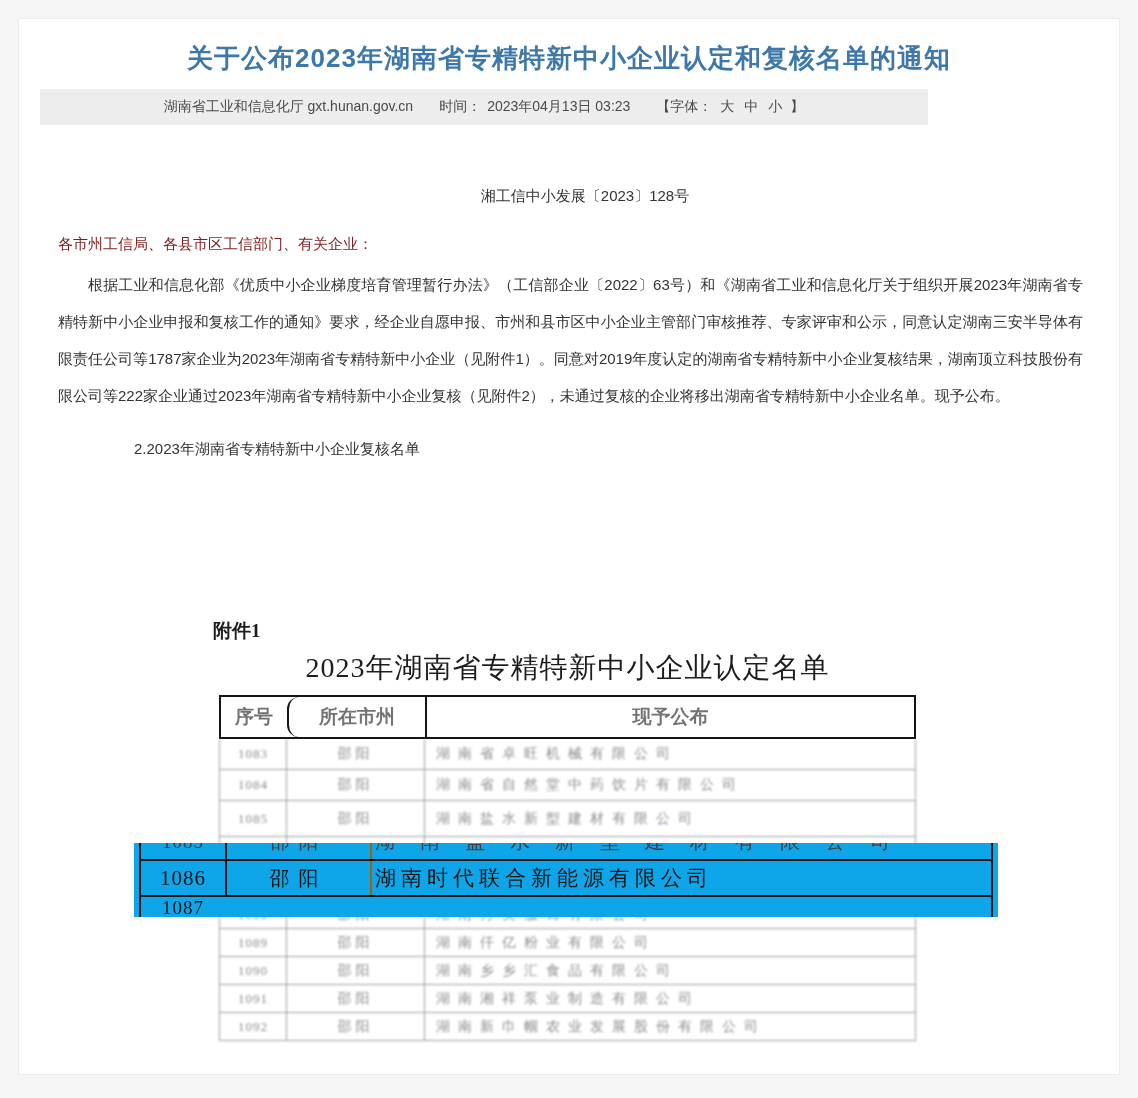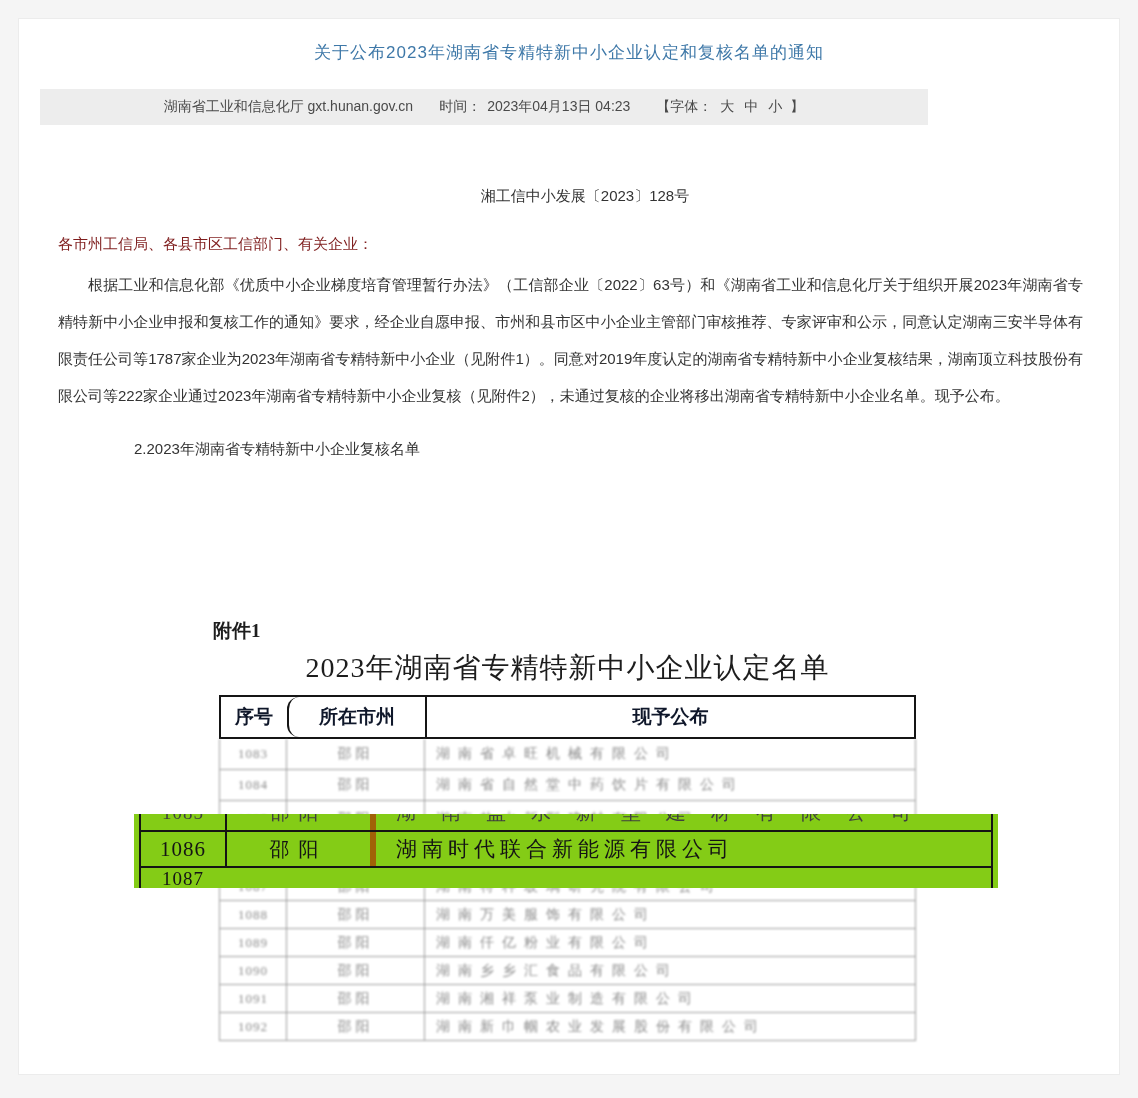--- a/index.html
+++ b/index.html
@@ -15,21 +15,21 @@
     position:relative;
     overflow:hidden;
   }
   .content{
     position:absolute;left:18px;top:18px;width:1102px;height:1057px;
     background:#ffffff;border:1px solid #ececec;
   }
   
   .page-title{
     position:absolute;left:0;top:22px;width:100%;
-    text-align:center;font-size:17px;font-weight:normal;
+    text-align:center;font-size:26px;font-weight:bold;
     color:var(--title-blue);letter-spacing:1px;
   }
   .meta-bar{
     position:absolute;left:21px;top:70px;width:888px;height:36px;
     background:var(--meta-bg);
     display:flex;align-items:center;justify-content:center;
     font-size:14px;color:#4a4a4a;gap:6px;
   }
   .meta-bar .seg{white-space:nowrap;}
   .meta-gap{display:inline-block;width:14px;}
@@ -65,73 +65,73 @@
     position:absolute;left:170px;top:630px;width:757px;
     text-align:center;font-size:28px;letter-spacing:1px;
   }
   .sc-table{
     position:absolute;left:200px;top:676px;width:697px;
   }
   .sc-header{
     display:flex;height:44px;align-items:stretch;
     border:2.5px solid #151515;
     font-family:"Liberation Sans",sans-serif;
-    font-size:19px;font-weight:bold;color:#0f172a;
+    font-size:19px;font-weight:bold;color:#737373;
   }
   .sc-header .cell{display:flex;align-items:center;justify-content:center;}
   .c-seq{width:66px;}
   .c-city{width:138px;border-left:2px solid #151515;border-radius:12px;}
   .c-name{flex:1;border-left:2px solid #151515;}
   .sc-body{filter:blur(1.1px);color:#8b8b8b;}
   .sc-row{
     display:flex;align-items:stretch;
     border:1.2px solid #9c9c9c;border-top:none;
     font-size:14px;
   }
   .sc-row .cell{display:flex;align-items:center;}
   .sc-row .rc-seq{width:66px;justify-content:center;font-size:13px;letter-spacing:1px;}
   .sc-row .rc-city{width:138px;justify-content:center;letter-spacing:4px;border-left:1.2px solid #9c9c9c;}
   .sc-row .rc-name{flex:1;padding-left:11px;letter-spacing:8px;border-left:1.2px solid #9c9c9c;}
   .r-std{height:31px;}
   .r-tall{height:36px;}
   .r-short{height:28px;}
   
   .zoom-overlay{
-    position:absolute;left:115px;top:795px;width:864px;height:74px;
-    background:#84cc16;overflow:hidden;
+    position:absolute;left:115px;top:824px;width:864px;height:74px;
+    background:#0ea5e9;overflow:hidden;
   }
   .ov-inner{
     position:relative;top:-19px;margin-left:5px;width:854px;
     border-left:2px solid #141414;border-right:2px solid #141414;
     font-family:"Liberation Serif",serif;color:#141414;
   }
   .ov-row{display:flex;align-items:stretch;}
   .ov-row .cell{display:flex;align-items:center;}
   .ov-a{height:37px;border-bottom:2px solid #141414;color:#3f3f3f;}
   .ov-b{height:36px;border-bottom:2px solid #141414;}
   .ov-c{height:37px;flex-direction:column;}
   .ov-seq{width:84px;justify-content:center;font-size:21px;letter-spacing:1px;}
   .ov-city{width:145px;justify-content:center;font-size:20px;letter-spacing:9px;border-left:2px solid #141414;}
-  .ov-name{flex:1;padding-left:20px;font-size:21px;letter-spacing:5px;border-left:6px solid #a16207;white-space:nowrap;overflow:hidden;text-align:right;}
+  .ov-name{flex:1;padding-left:3px;font-size:21px;letter-spacing:5px;border-left:2px solid #a16207;white-space:nowrap;overflow:hidden;text-align:right;}
   .ov-a .ov-name{letter-spacing:25px;font-size:20px;}
   .ov-c .ov-name{letter-spacing:22px;font-size:20px;color:#2e2e2e;font-style:italic;}
   .ov-a .ov-seq,.ov-c .ov-seq{font-size:19px;}
 </style>
 </head>
 <body>
 
 <div class="content">
 
   <h1 class="page-title">关于公布2023年湖南省专精特新中小企业认定和复核名单的通知</h1>
 
   <div class="meta-bar">
     <span class="seg">湖南省工业和信息化厅 gxt.hunan.gov.cn</span>
     <span class="meta-gap"></span>
     <span class="seg">时间：</span>
-    <span class="seg">2023年04月13日 04:23</span>
+    <span class="seg">2023年04月13日 03:23</span>
     <span class="meta-gap"></span>
     <span class="seg">【字体：</span>
     <span class="seg font-opt">大</span>
     <span class="seg font-opt">中</span>
     <span class="seg font-opt">小</span>
     <span class="seg">】</span>
   </div>
 
   <div class="doc-number">湘工信中小发展〔2023〕128号</div>
 

